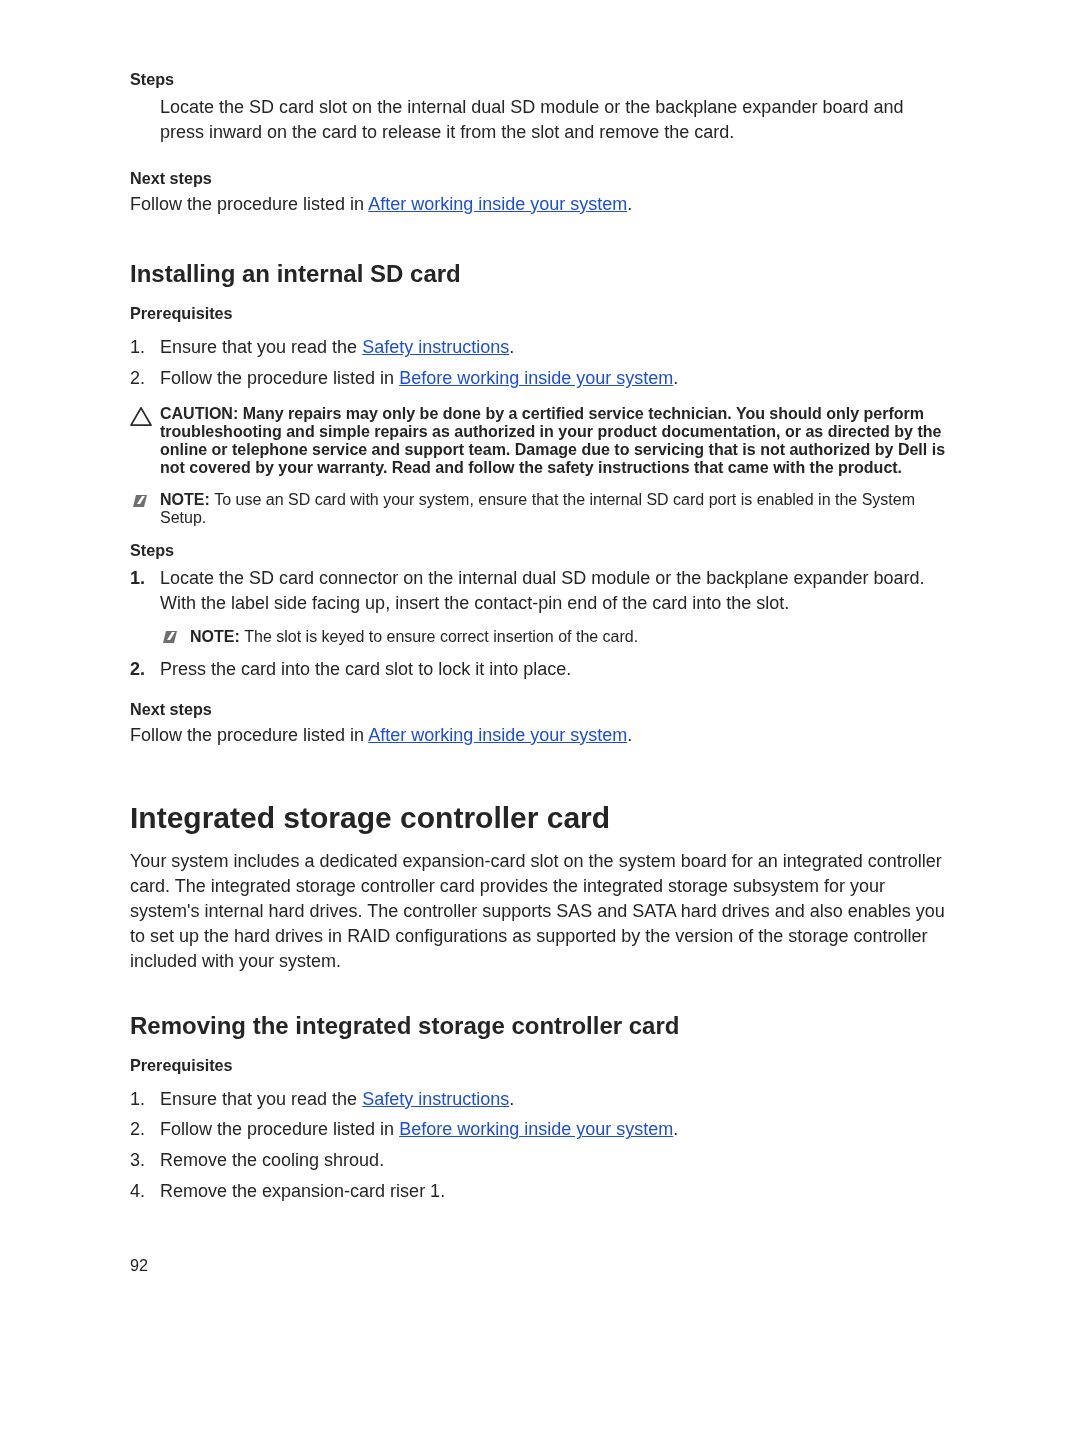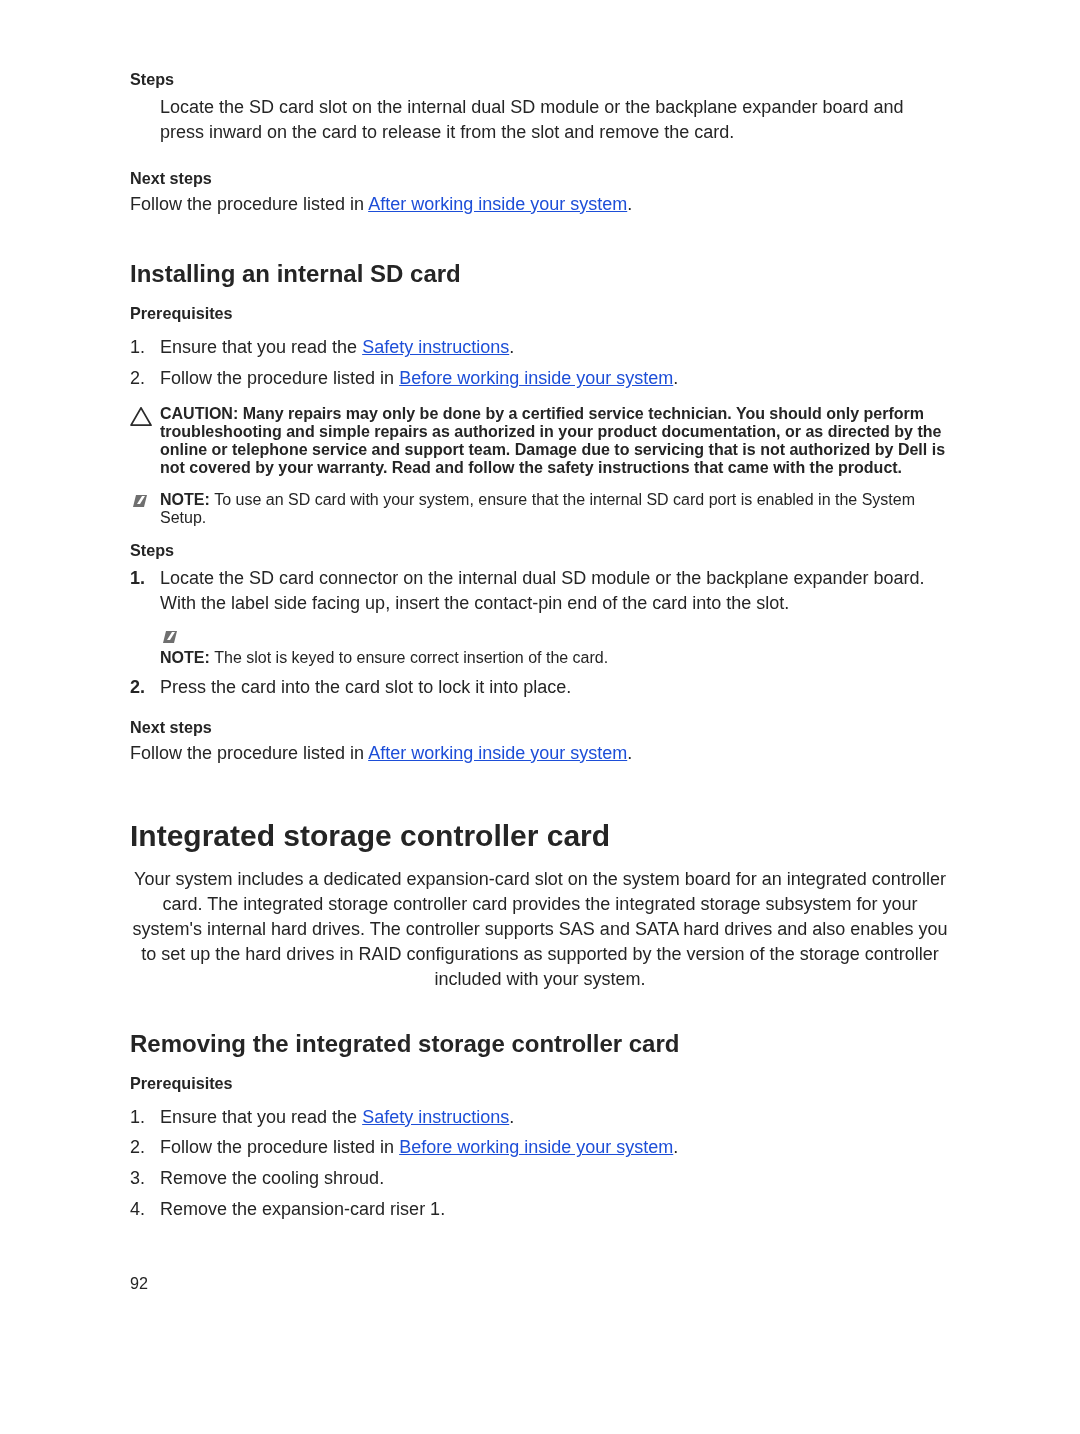--- a/index.html
+++ b/index.html
@@ -73,36 +73,34 @@
   
   .note-icon {
     width: 20px;
     height: 16px;
   }
 
   .nested-note {
     display: flex;
     margin-top: 12px;
     padding-left: 30px;
-    flex-direction: column;
   }
   .nested-note .icon-cell {
     width: 30px;
     flex-shrink: 0;
     padding-top: 1px;
   }
   .nested-note .icon-text { flex: 1; }
 
   h1.h1 {
     font-size: 30px;
     font-weight: 700;
     margin: 54px 0 14px 0;
   }
   .body-para {
-    text-align: center;
   }
   .page-num {
     font-size: 16.2px;
     margin-top: 52px;
   }
 </style>
 </head>
 <body>
 
 <div class="page">

